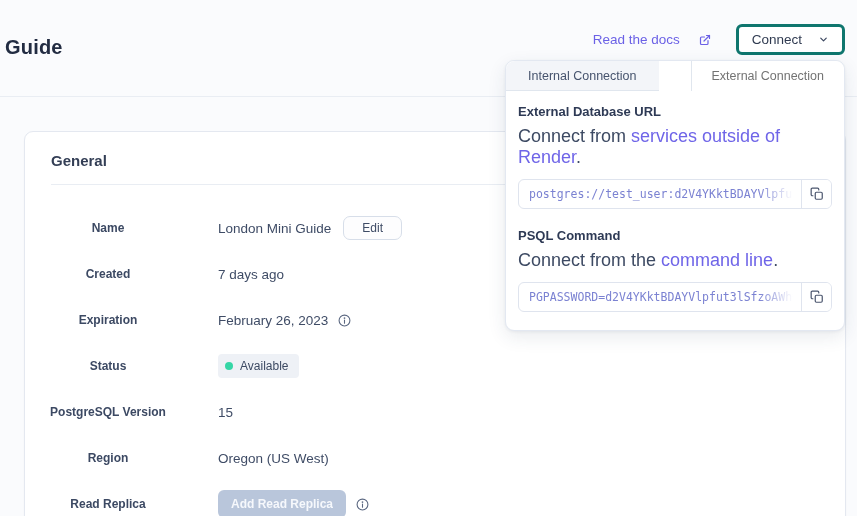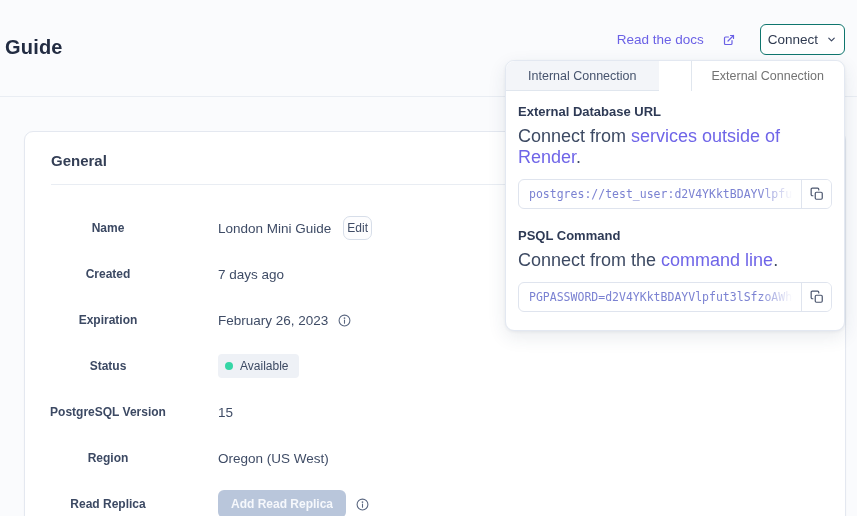--- a/index.html
+++ b/index.html
@@ -22,23 +22,23 @@
   }
   .header-actions {
     position:absolute; top:24px; right:12px; height:31px;
     display:flex; align-items:center; gap:25px;
   }
   .docs-link {
     display:inline-flex; align-items:center; gap:19px;
     color:#6b61e6; font-size:13.5px; cursor:pointer; text-decoration:none;
   }
   .btn-connect {
-    display:inline-flex; align-items:center; gap:8px;
-    height:31px; padding:0 7px;
-    background:#fff; border:1px solid #0f766e; border-radius:6px;
+    display:inline-flex; align-items:center; gap:16px;
+    height:31px; padding:0 13px;
+    background:#fff; border:3px solid #0f766e; border-radius:6px;
     font-size:13.5px; color:#2f3a50; cursor:pointer;
     font-family:"Liberation Sans", sans-serif;
   }
 
   
   .popover {
     position:absolute; left:505px; top:60px; width:340px;
     background:#fff; border:1px solid #e3e8f1; border-radius:9px;
     box-shadow:0 6px 18px rgba(40,55,90,.10), 0 1px 3px rgba(40,55,90,.06);
     z-index:20;
@@ -93,21 +93,21 @@
   .row { display:flex; align-items:center; height:46px; }
   .row-label {
     width:166px; text-align:center; flex-shrink:0;
     font-size:12px; font-weight:700; color:#3c4963;
   }
   .row-value {
     margin-left:27px; display:flex; align-items:center; gap:10px;
     font-size:13.5px; color:#3f4c66;
   }
   .btn-edit {
-    padding:4px 3px; background:#fdfdfe; border:1px solid #d7dee9; border-radius:7px;
+    padding:4px 18px; background:#fdfdfe; border:1px solid #d7dee9; border-radius:7px;
     font-size:12px; color:#3f4c66; cursor:pointer; margin-left:2px;
     font-family:"Liberation Sans", sans-serif;
   }
   .status-badge {
     display:inline-flex; align-items:center; gap:7px;
     background:#eef1f6; border-radius:4px; padding:5px 11px 5px 7px;
     font-size:12px; color:#3d4a63;
   }
   .status-dot { width:8px; height:8px; border-radius:50%; background:#35d6a6; }
   .btn-disabled {

